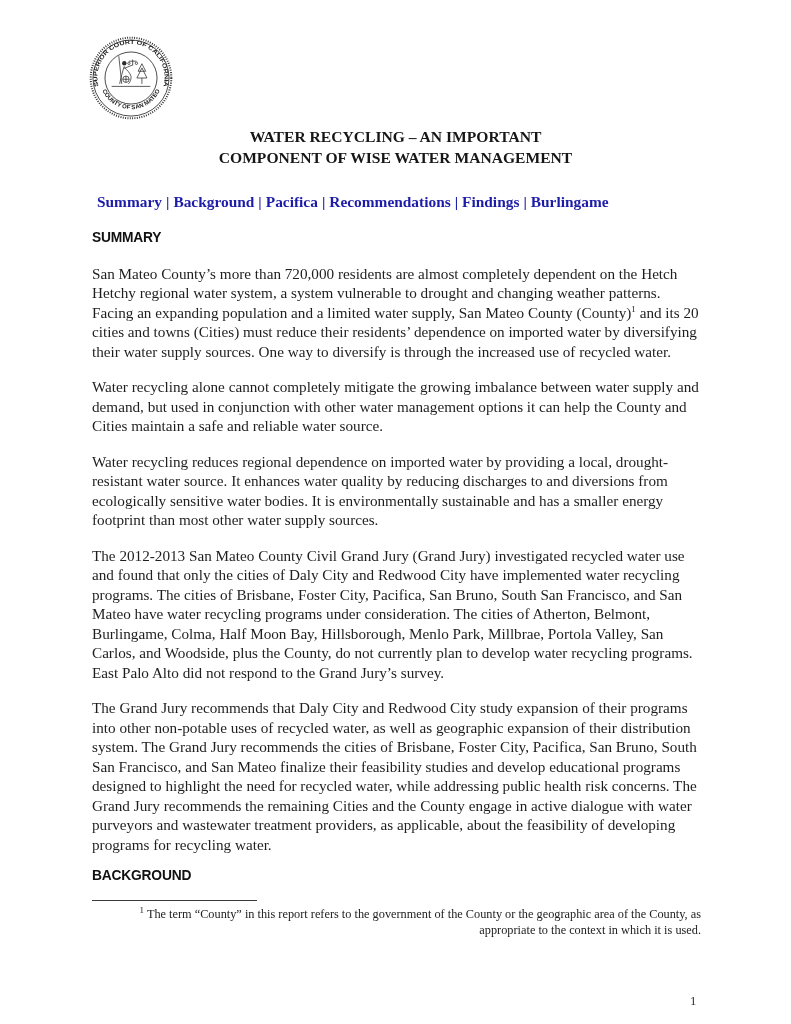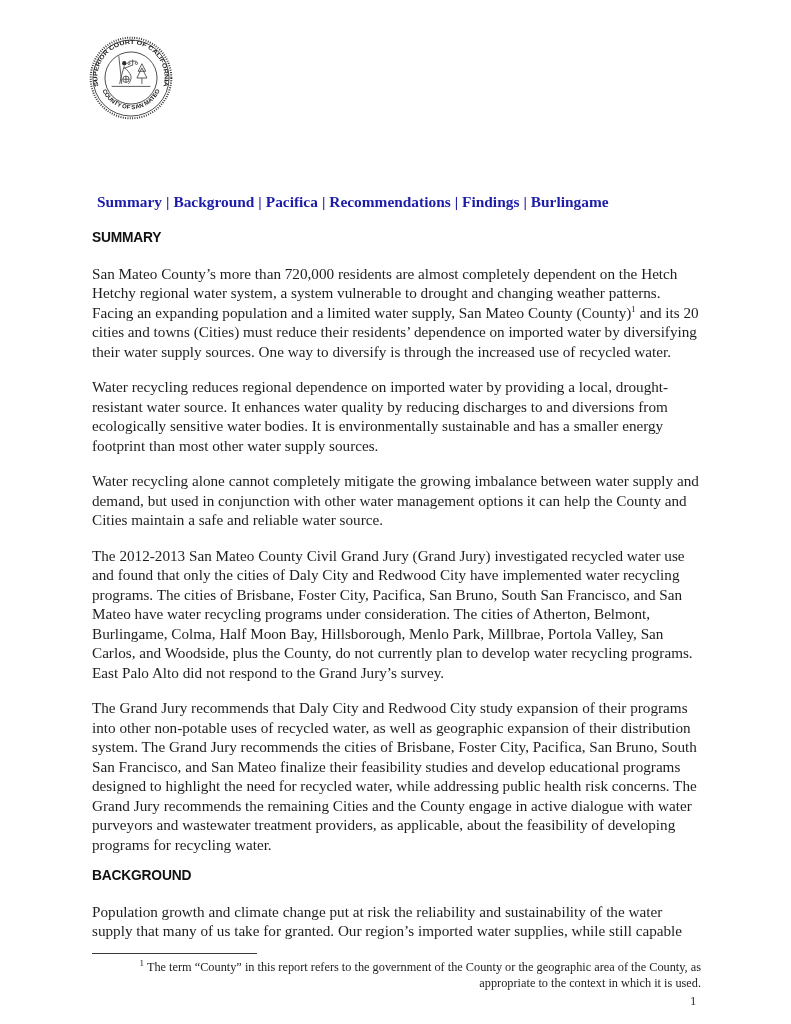--- a/index.html
+++ b/index.html
@@ -85,41 +85,44 @@
         <path d="M 47.5,30 H 56.5"></path>
         <circle cx="47.5" cy="32.5" r="1.4"></circle>
         <circle cx="56.5" cy="32.5" r="1.4"></circle>
         <path d="M 35.5,24 L 39,57"></path>
         <circle cx="44" cy="51.5" r="3.8"></circle>
         <path d="M 40.2,51.5 H 47.8 M 44,47.7 V 55.3"></path>
       </g>
     </svg>
   </div>
 
+  <h1 class="doc-title">
+    <span>WATER RECYCLING – AN IMPORTANT</span><br>
+    <span>COMPONENT OF WISE WATER MANAGEMENT</span>
+  </h1>
 
   <nav class="nav">
     <a>Summary</a><span class="sep">|</span><a>Background</a><span class="sep">|</span><a>Pacifica</a><span class="sep">|</span><a>Recommendations</a><span class="sep">|</span><a>Findings</a><span class="sep">|</span><a>Burlingame</a>
   </nav>
 
   <div class="body">
     <h2>SUMMARY</h2>
 
     <p><span>San Mateo County’s more than 720,000 residents are almost completely dependent on the Hetch Hetchy regional water system, a system vulnerable to drought and changing weather patterns. Facing an expanding population and a limited water supply, San Mateo County (County)</span><sup class="fnref">1</sup><span> and its 20 cities and towns (Cities) must reduce their residents’ dependence on imported water by diversifying their water supply sources. One way to diversify is through the increased use of recycled water.</span></p>
 
+    <p>Water recycling alone cannot completely mitigate the growing imbalance between water supply and demand, but used in conjunction with other water management options it can help the County and Cities maintain a safe and reliable water source.</p>
+
     <p>Water recycling reduces regional dependence on imported water by providing a local, drought-resistant water source. It enhances water quality by reducing discharges to and diversions from ecologically sensitive water bodies. It is environmentally sustainable and has a smaller energy footprint than most other water supply sources.</p>
-
-    <p>Water recycling alone cannot completely mitigate the growing imbalance between water supply and demand, but used in conjunction with other water management options it can help the County and Cities maintain a safe and reliable water source.</p>
 
     <p>The 2012-2013 San Mateo County Civil Grand Jury (Grand Jury) investigated recycled water use and found that only the cities of Daly City and Redwood City have implemented water recycling programs. The cities of Brisbane, Foster City, Pacifica, San Bruno, South San Francisco, and San Mateo have water recycling programs under consideration. The cities of Atherton, Belmont, Burlingame, Colma, Half Moon Bay, Hillsborough, Menlo Park, Millbrae, Portola Valley, San Carlos, and Woodside, plus the County, do not currently plan to develop water recycling programs. East Palo Alto did not respond to the Grand Jury’s survey.</p>
 
     <p>The Grand Jury recommends that Daly City and Redwood City study expansion of their programs into other non-potable uses of recycled water, as well as geographic expansion of their distribution system. The Grand Jury recommends the cities of Brisbane, Foster City, Pacifica, San Bruno, South San Francisco, and San Mateo finalize their feasibility studies and develop educational programs designed to highlight the need for recycled water, while addressing public health risk concerns. The Grand Jury recommends the remaining Cities and the County engage in active dialogue with water purveyors and wastewater treatment providers, as applicable, about the feasibility of developing programs for recycling water.</p>
 
     <h2 class="mt">BACKGROUND</h2>
 
-    <p>Population growth and climate change put at risk the reliability and sustainability of the water supply that many of us take for granted. Our region’s imported water supplies, while still capable</p>
 
     <hr class="footnote-rule">
     <div class="footnote"><sup class="fnref">1</sup><span> The term “County” in this report refers to the government of the County or the geographic area of the County, as appropriate to the context in which it is used.</span></div>
   </div>
 
   <div class="page-number">1</div>
 
 </div>
 
 </body></html>

